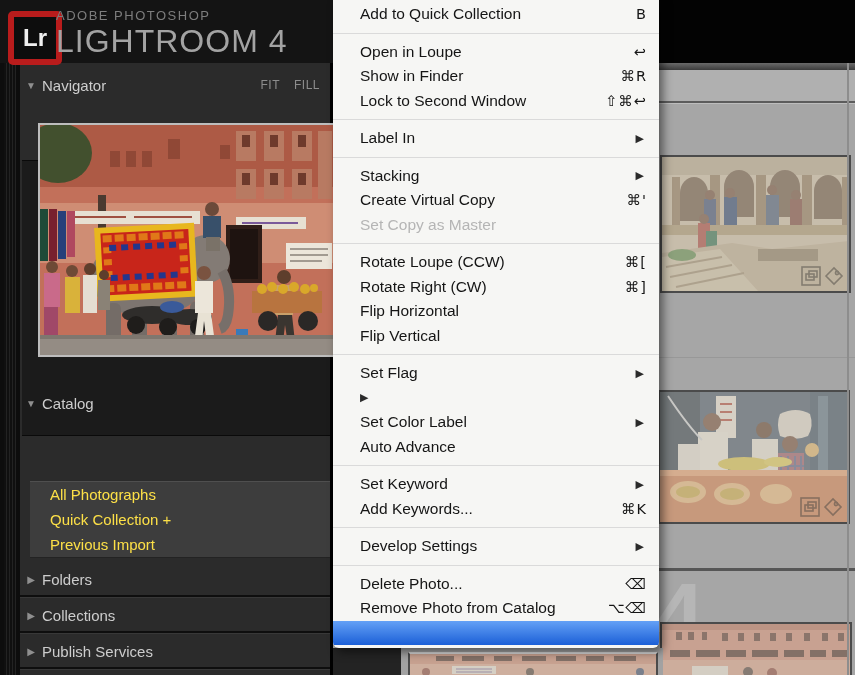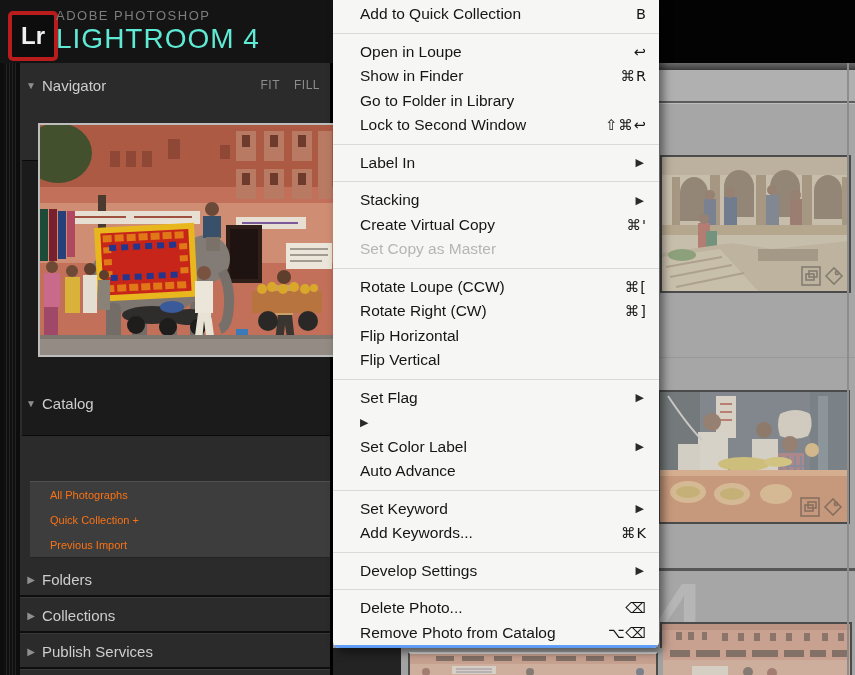--- a/index.html
+++ b/index.html
@@ -2,46 +2,46 @@
 <html><head>
 <meta charset="utf-8">
 <style>
   html,body{margin:0;padding:0;background:#000;}
   .stage{position:relative;width:855px;height:675px;overflow:hidden;background:#0c0c0c;
          font-family:"Liberation Sans",sans-serif;-webkit-font-smoothing:antialiased;}
 
   
   .app-header{position:absolute;left:0;top:0;width:333px;height:63px;background:#141414;z-index:2;}
   .logo-box{position:absolute;left:8px;top:11px;width:42px;height:42px;background:#0d0d0d;
-            border:4px solid #b91c1c;border-radius:5px;color:#f0f0f0;font-size:24px;font-weight:bold;
+            border:6px solid #b91c1c;border-radius:5px;color:#f0f0f0;font-size:24px;font-weight:bold;
             display:flex;align-items:center;justify-content:center;letter-spacing:0;}
   .brand{position:absolute;left:56px;top:9px;line-height:1;}
   .brand-top{font-size:13px;color:#7d7d7d;letter-spacing:1.5px;margin-bottom:3px;}
-  .brand-bottom{font-size:28px;color:#5eead4;letter-spacing:1px;}
+  .brand-bottom{font-size:32px;color:#a3a3a3;letter-spacing:1px;}
 
   .left-panel{position:absolute;left:0;top:63px;width:330px;height:612px;background:#2b2b2b;
               border-right:3px solid #000;z-index:1;}
   .ridge{position:absolute;left:0;top:0;width:20px;height:612px;background:#0d0d0d;}
   .ridge::before{content:"";position:absolute;left:4px;top:0;width:12px;height:100%;
      background:repeating-linear-gradient(90deg,#101010 0 2px,#232323 2px 3px);}
 
   .panel-header{position:absolute;left:20px;right:0;height:26px;display:flex;align-items:center;
                 color:#cdcdcd;font-size:15px;}
   .tri{display:inline-block;width:22px;text-align:center;color:#8f8f8f;font-size:10px;}
   .view-modes{margin-left:auto;margin-right:10px;display:flex;gap:14px;font-size:12px;color:#8d8d8d;letter-spacing:.5px;}
 
   .nav-backdrop{position:absolute;left:22px;top:97px;width:308px;height:274px;background:#1b1b1b;
                 border-top:1px solid #0a0a0a;border-bottom:1px solid #0a0a0a;}
   .nav-photo{position:absolute;left:38px;top:123px;width:293px;height:230px;border:2px solid #bdbdbd;
              overflow:hidden;background:#857c74;}
   .nav-photo svg{display:block;}
 
   .catalog-items{position:absolute;left:30px;top:418px;width:300px;background:#3d3d3d;
                  border-top:1px solid #4f4f4f;border-bottom:1px solid #232323;}
-  .catalog-row{height:25px;display:flex;align-items:center;padding-left:20px;color:#f97316;font-size:11px;}
+  .catalog-row{height:25px;display:flex;align-items:center;padding-left:20px;color:#fde047;font-size:15px;}
 
   .hr-dark{position:absolute;left:20px;right:0;height:2px;background:#0e0e0e;border-bottom:1px solid #383838;}
 
   
   .grid-area{position:absolute;left:333px;top:0;width:522px;height:675px;background:#a6a6a6;}
   .grid-topblack{position:absolute;left:0;top:0;width:522px;height:63px;background:#030303;}
   .grid-strip{position:absolute;left:0;top:63px;width:522px;height:7px;
               background:linear-gradient(#6a6a6a,#3c3c3c);}
   .row-partial{position:absolute;left:0;top:70px;width:522px;height:31px;background:#b0b0b0;}
   .row-line1{position:absolute;left:0;top:101px;width:522px;height:2px;background:#5c5c5c;border-bottom:1px solid #bdbdbd;}
@@ -474,24 +474,20 @@
       <div class="menu-sep"></div>
       <div class="menu-item">
         <span class="mi-label">Open in Loupe</span>
         <span class="mi-shortcut">↩</span>
       </div>
       <div class="menu-item">
         <span class="mi-label">Show in Finder</span>
         <span class="mi-shortcut">⌘R</span>
       </div>
       <div class="menu-item">
-        <span class="mi-label">Go to Folder in Library</span>
-        <span class="mi-shortcut"></span>
-      </div>
-      <div class="menu-item">
         <span class="mi-label">Lock to Second Window</span>
         <span class="mi-shortcut">⇧⌘↩</span>
       </div>
       <div class="menu-sep"></div>
       <div class="menu-item">
         <span class="mi-label">Label In</span>
         <span class="mi-shortcut submenu">▶</span>
       </div>
       <div class="menu-sep"></div>
       <div class="menu-item">

